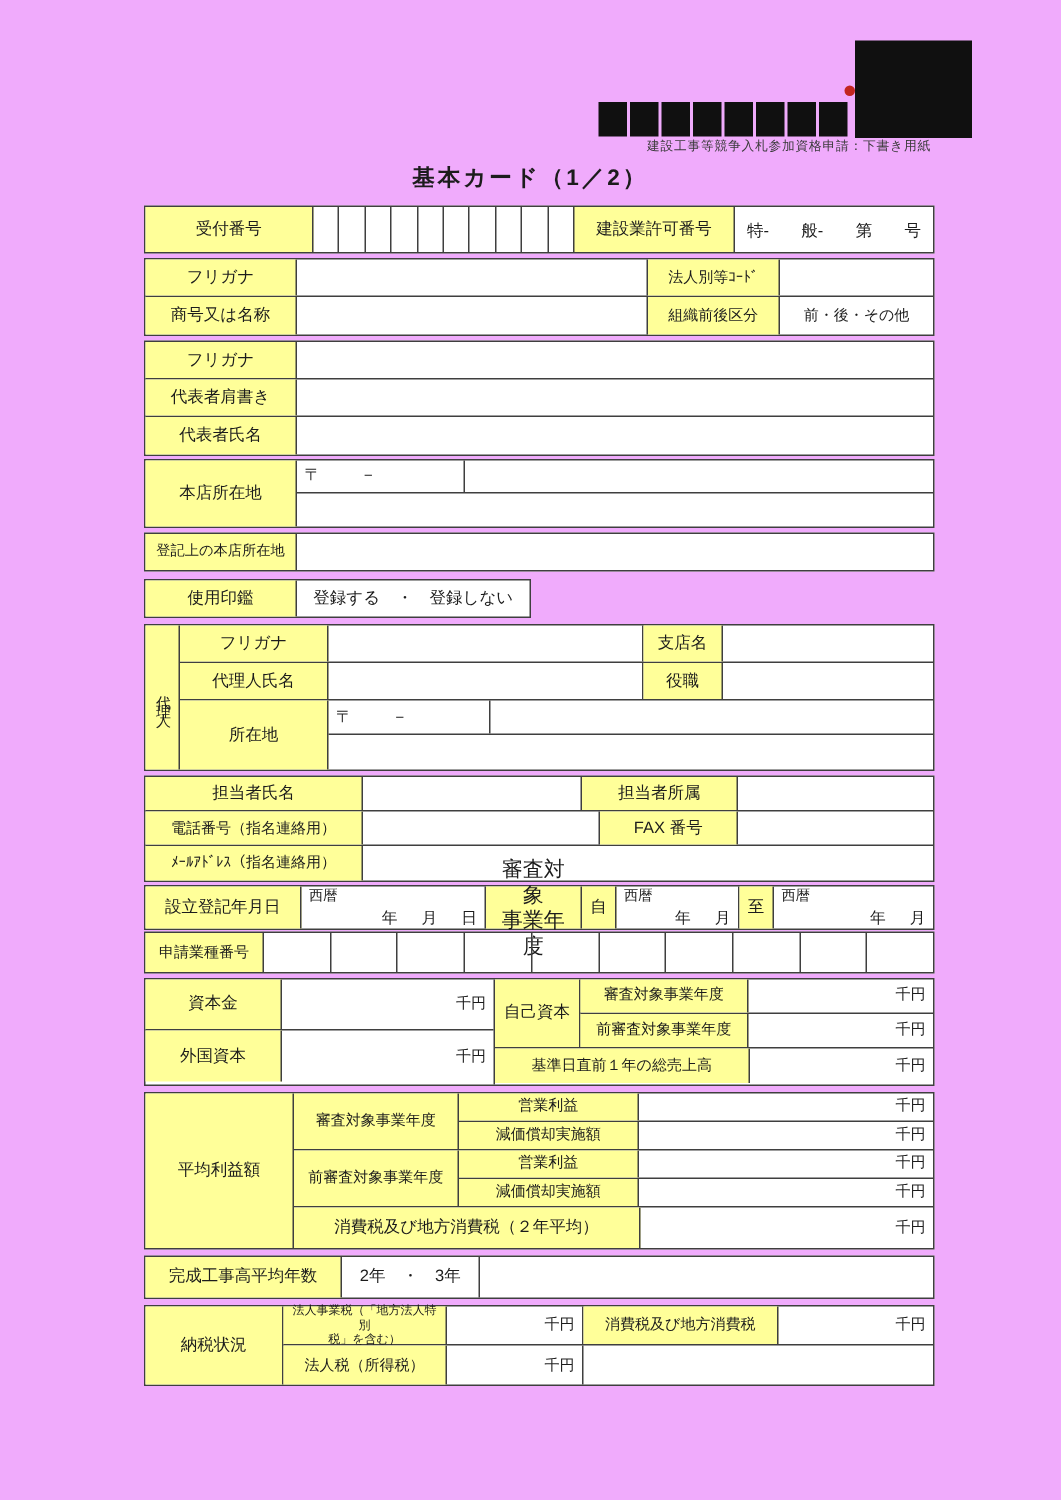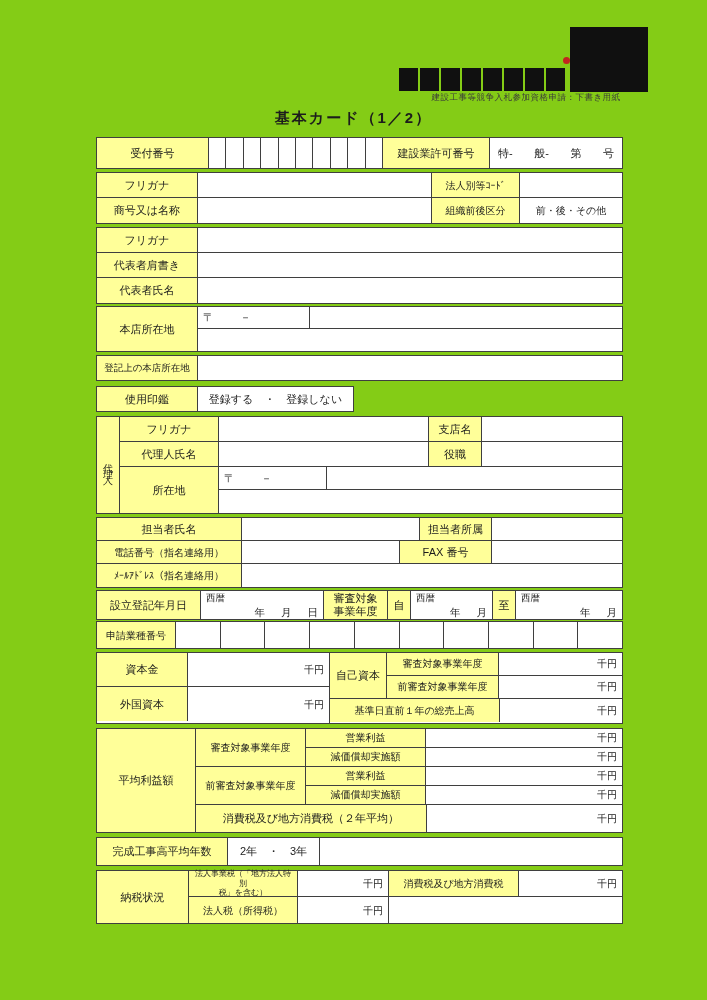--- a/index.html
+++ b/index.html
@@ -1,18 +1,18 @@
 <!DOCTYPE html>
 <html><head>
 <meta charset="utf-8">
 <style>
   :root{ --y:#ffff99; --bd:#3f3f3f; --tx:#1c1c1c; }
   *{box-sizing:border-box;}
   html,body{margin:0;padding:0;background:#d9d9d9;}
-  .page{position:relative;width:707px;height:1000px;background:#84cc16;
+  .page{position:relative;width:707px;height:1000px;background:#f0abfc;
         font-family:"Liberation Sans","DejaVu Sans",sans-serif;color:var(--tx);overflow:hidden;}
 
   
   .black-big{position:absolute;left:570px;top:27px;width:78px;height:65px;background:#101010;}
   .red-dot{position:absolute;left:563px;top:57px;width:7px;height:7px;border-radius:50%;background:#c2251f;}
   .black-row{position:absolute;left:399px;top:68px;width:170px;display:flex;gap:2px;}
   .black-row .sq{width:19px;height:23px;background:#101010;}
   .caption{position:absolute;left:400px;top:92px;width:252px;text-align:center;
            font-size:8.5px;color:#3a3a3a;letter-spacing:.5px;white-space:nowrap;}
   .title{position:absolute;left:0;top:109px;width:707px;text-align:center;
@@ -24,21 +24,21 @@
   .r{display:flex;border-bottom:1px solid var(--bd);}
   .r:last-child{border-bottom:none;}
   .c{display:flex;align-items:center;padding:0 5px;border-right:1px solid var(--bd);
      font-size:11px;line-height:1.1;}
   .c:last-child{border-right:none;}
   .col{display:flex;flex-direction:column;padding:0;align-items:stretch;}
   .grow{flex:1 1 auto;min-width:0;}
   .lbl{background:var(--y);justify-content:center;text-align:center;}
   .ctr{justify-content:center;}
   .unit{justify-content:flex-end;font-size:10px;}
-  .fs8{font-size:8px;}.fs9{font-size:11px;}.fs95{font-size:9.5px;}.fs10{font-size:10px;}
+  .fs8{font-size:8px;}.fs9{font-size:14px;}.fs95{font-size:9.5px;}.fs10{font-size:10px;}
   .h30{height:30px;}.h28{height:28px;}.h27{height:27px;}.h26{height:26px;}.h25{height:25px;}
   .h24{height:24px;}.h23{height:23px;}.h22{height:22px;}.h19{height:19px;}.h34{height:34px;}.h38{height:38px;}
   .mt2{margin-top:2px;}.mt3{margin-top:3px;}.mt4{margin-top:4px;}.mt5{margin-top:5px;}.mt1{margin-top:1px;}
   .w-a{width:101px;}
   .vert{writing-mode:vertical-rl;text-orientation:upright;justify-content:center;
         letter-spacing:6px;padding:4px 0;width:23px;}
   .postal{gap:26px;}
   .boxes{display:flex;flex:1 1 auto;}
   .boxes .bx{flex:1 1 0;border-right:1px solid var(--bd);}
   .boxes .bx:last-child{border-right:none;}
@@ -189,21 +189,21 @@
             </div>
           </div>
         </div>
       </div>
     </div>
 
     <div class="tbl mt3">
       <div class="r h23">
         <div class="c lbl" style="width:145px">担当者氏名</div>
         <div class="c grow"></div>
-        <div class="c lbl" style="width:72px">担当者所属</div>
+        <div class="c lbl" style="width:104px">担当者所属</div>
         <div class="c" style="width:130px"></div>
       </div>
       <div class="r h23">
         <div class="c lbl fs10" style="width:145px">電話番号（指名連絡用）</div>
         <div class="c grow"></div>
         <div class="c lbl" style="width:92px">FAX 番号</div>
         <div class="c" style="width:130px"></div>
       </div>
       <div class="r h23">
         <div class="c lbl fs10" style="width:145px">ﾒｰﾙｱﾄﾞﾚｽ（指名連絡用）</div>

